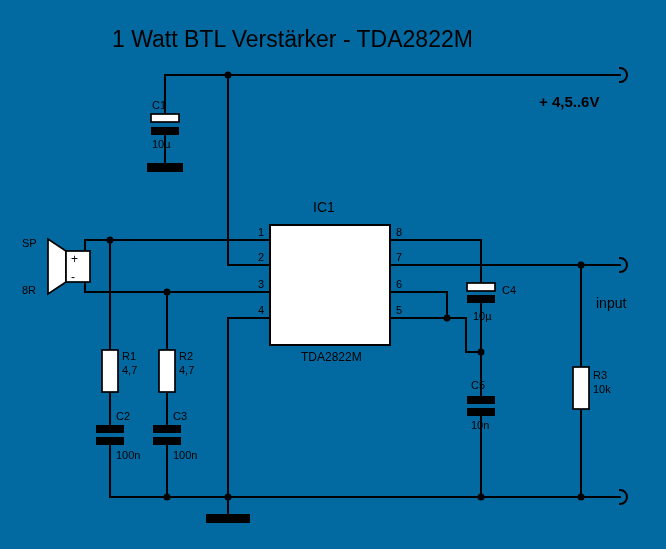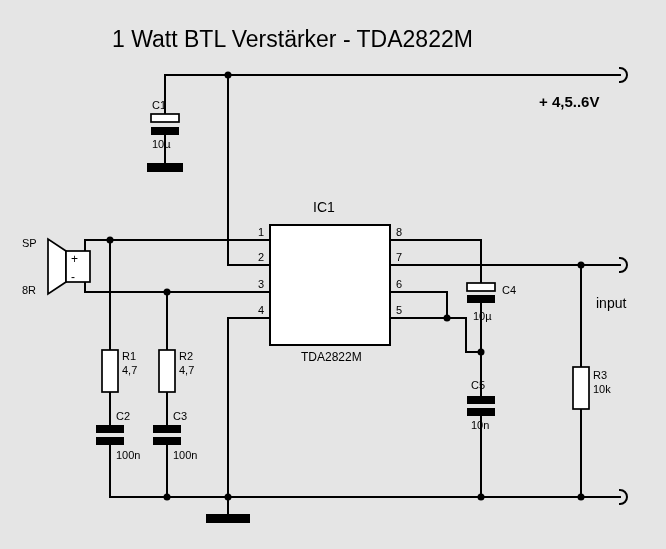--- a/index.html
+++ b/index.html
@@ -1,16 +1,16 @@
 <!DOCTYPE html>
 <html><head>
 <meta charset="utf-8">
 <style>
   html,body{margin:0;padding:0;background:#ffffff;}
-  .stage{position:relative;width:666px;height:549px;background:#e5e5e5;}
+  .stage{position:relative;width:666px;height:549px;background:#0369a1;}
   svg{display:block;}
   .w{stroke:#000;stroke-width:2;fill:none;stroke-linecap:square;}
   .body{fill:#fff;stroke:#000;stroke-width:1.7;}
   .ic-box{fill:#fff;stroke:#000;stroke-width:2;}
   .plate-solid{fill:#000;stroke:none;}
   .plate-hollow{fill:#fff;stroke:#000;stroke-width:1.7;}
   .gnd{fill:#000;stroke:none;}
   .dot{fill:#000;stroke:none;}
   text{fill:#000;font-family:"Liberation Sans",sans-serif;}
   .title{font-size:23px;}

